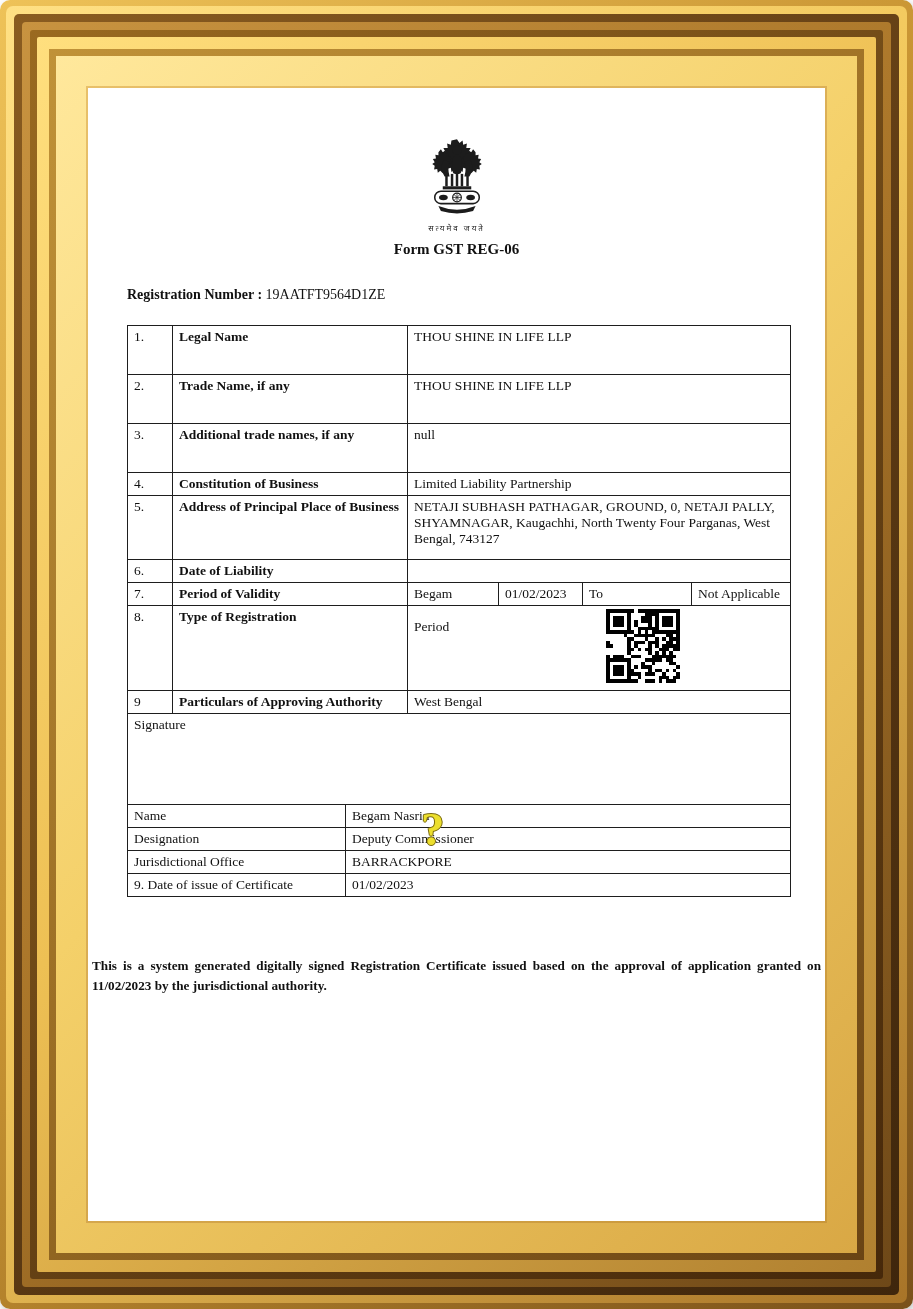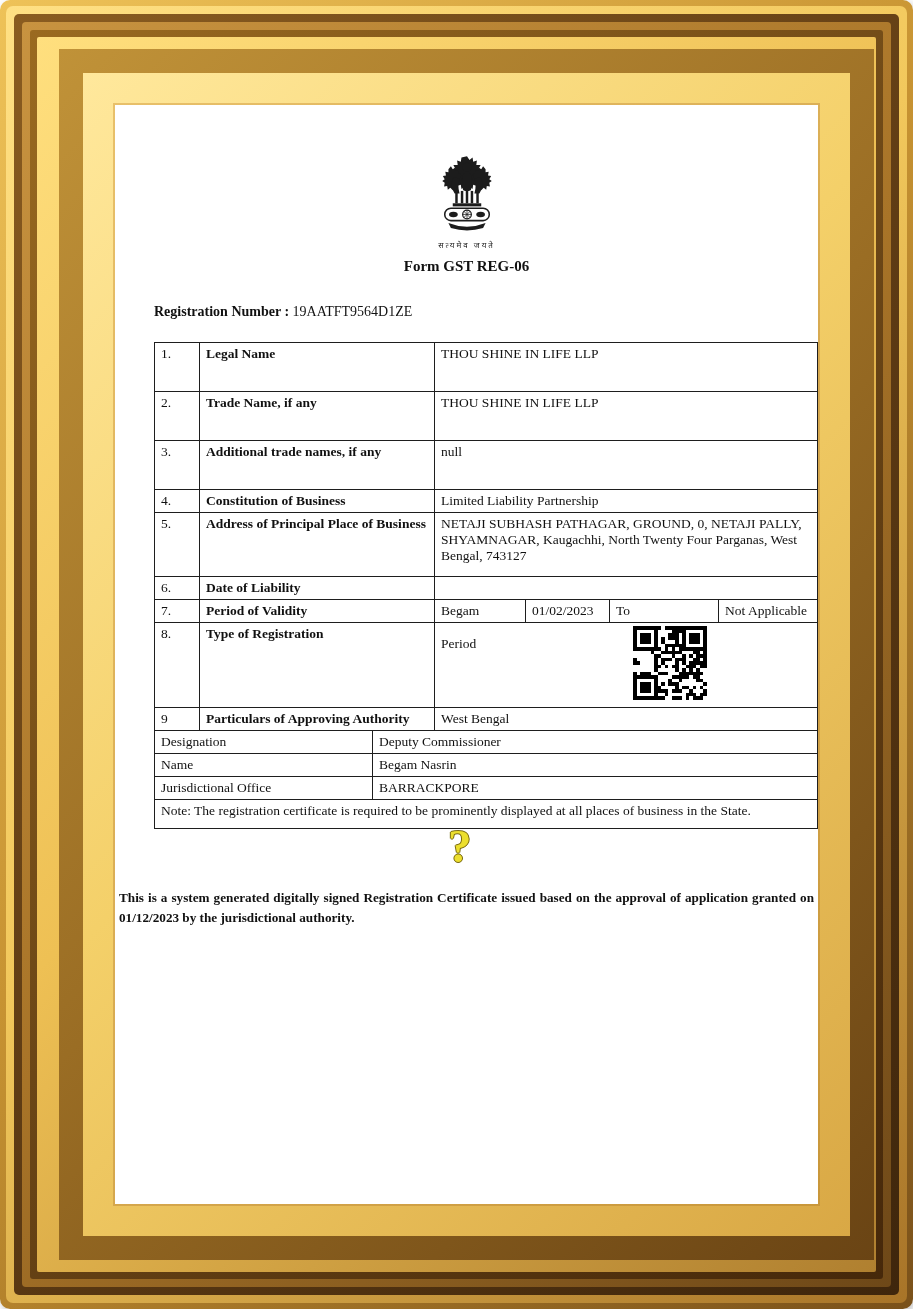--- a/index.html
+++ b/index.html
@@ -5,21 +5,21 @@
   html,body{margin:0;padding:0;background:#ffffff;}
   .scene{width:913px;height:1309px;position:relative;background:#fff;}
   
   .f,.paper{box-sizing:border-box;}
   .f1{width:913px;height:1309px;padding:6px;background:linear-gradient(135deg,#eec258,#c79332 45%,#7a511a);border-radius:10px;box-shadow:2px 3px 8px rgba(0,0,0,.25);}
   .f2{width:100%;height:100%;padding:8px;background:linear-gradient(135deg,#ffe084,#f2c85c 45%,#a87428);border-radius:7px;}
   .f3{width:100%;height:100%;padding:8px;background:linear-gradient(135deg,#8a5c20,#5f3c14 50%,#3f260c);border-radius:5px;}
   .f4{width:100%;height:100%;padding:8px;background:linear-gradient(135deg,#c89340,#a87428 50%,#6e4818);border-radius:4px;}
   .f5{width:100%;height:100%;padding:7px;background:linear-gradient(135deg,#9a6a20,#6b4616 50%,#46280a);border-radius:3px;}
   .f6{width:100%;height:100%;padding:12px;background:linear-gradient(135deg,#ffdf7e,#eec054 45%,#b08030);border-radius:2px;}
-  .f7{width:100%;height:100%;padding:24px;background:linear-gradient(135deg,#c09238,#9a6d24 50%,#6a4414);margin-left:10px;}
+  .f7{width:100%;height:100%;padding:7px;background:linear-gradient(135deg,#c09238,#9a6d24 50%,#6a4414);}
   .f8{width:100%;height:100%;padding:30px;background:linear-gradient(135deg,#ffe89c,#f4d069 45%,#d9a845);}
   .f9{width:100%;height:100%;padding:2px;background:linear-gradient(135deg,#e8c06a,#c9973a);}
   
   .paper{width:100%;height:100%;background:#fff;position:relative;overflow:hidden;
          font-family:"Liberation Serif", serif;color:#111;}
   .center{text-align:center;}
   .emblem-wrap{margin-top:50px;text-align:center;}
   .emblem-caption{font-size:8px;letter-spacing:2px;color:#222;margin-top:2px;}
   .h-bold{font-size:15px;font-weight:bold;margin-top:21px;}
   .h-italic{font-size:14px;font-style:italic;margin-top:7px;}
@@ -605,48 +605,52 @@
                                     <i style="grid-row:21;grid-column:21;background:transparent;"></i>
                                   </span>
             </div>
           </td>
         </tr>
         <tr class="h29">
           <td>9</td>
           <td class="lbl">Particulars of Approving Authority</td>
           <td colspan="4">West Bengal</td>
         </tr>
+        <tr class="h97">
+          <td colspan="6">Signature</td>
+        </tr>
       </tbody>
                         </table>
 
       <table class="off-tbl">
         <colgroup>
                             <col style="width:218px">
                             <col style="width:445px">
                           </colgroup>
         <tbody>
                             <tr class="h28">
+          <td>Name</td>
+          <td>Begam Nasrin</td>
+        </tr>
+        <tr class="h28">
           <td>Designation</td>
           <td>Deputy Commissioner</td>
-        </tr>
-        <tr class="h28">
-          <td>Name</td>
-          <td>Begam Nasrin</td>
         </tr>
         <tr class="h28">
           <td>Jurisdictional Office</td>
           <td>BARRACKPORE</td>
         </tr>
-        <tr>
-          <td colspan="2" class="note-cell">Note: The registration certificate is required to be prominently displayed at all places of business in the State.</td>
+        <tr class="h28">
+          <td>9. Date of issue of Certificate</td>
+          <td>01/02/2023</td>
         </tr>
       </tbody>
                         </table>
 
-      <div class="footer">This is a system generated digitally signed Registration Certificate issued based on the approval of application granted on 01/12/2023 by the jurisdictional authority.</div>
+      <div class="footer">This is a system generated digitally signed Registration Certificate issued based on the approval of application granted on 11/02/2023 by the jurisdictional authority.</div>
 
       <div class="qmark">?</div>
 
     </div>
 
   </div>
                   </div>
                 </div>
               </div>
             </div>

